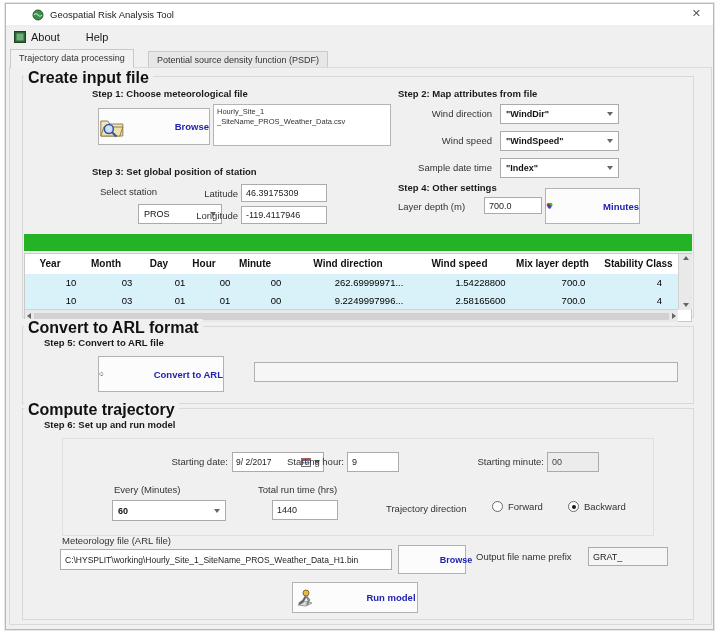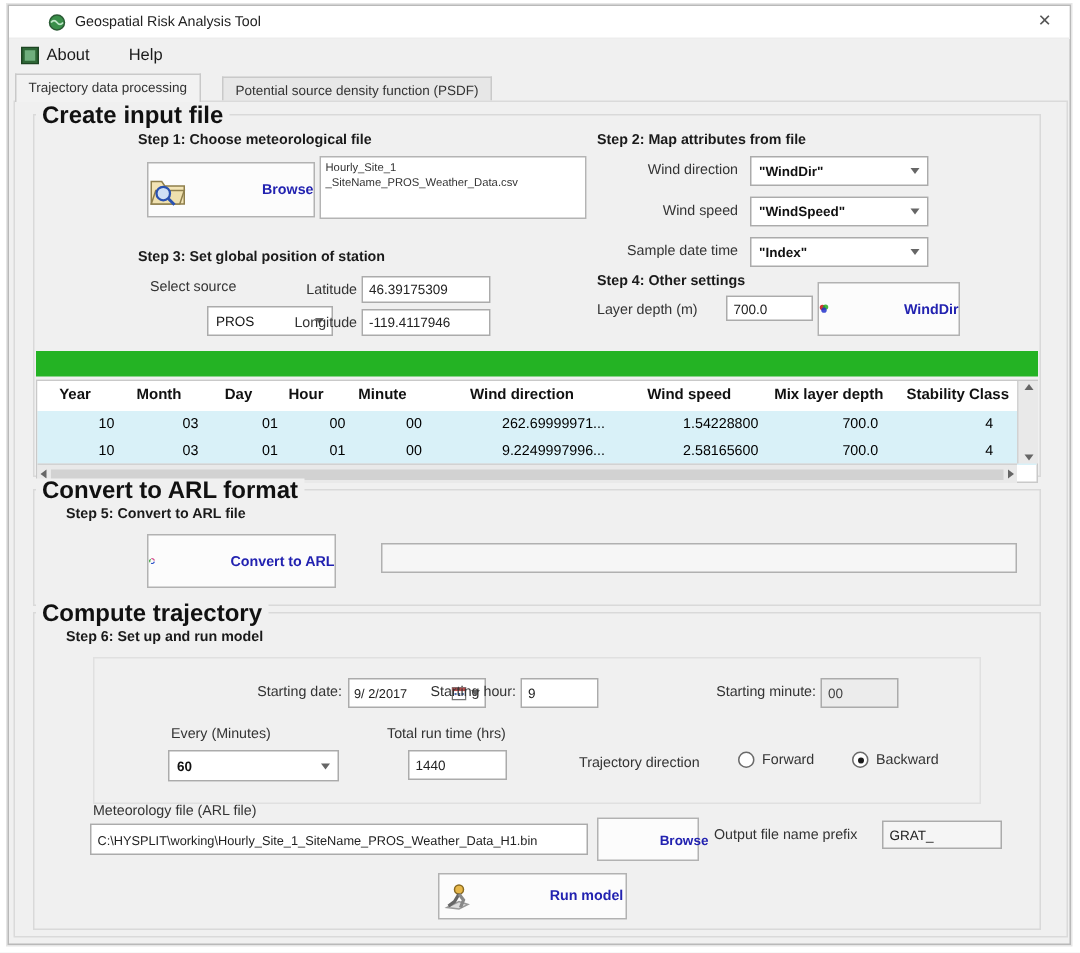--- a/index.html
+++ b/index.html
@@ -123,21 +123,21 @@
   </div>
 
   <div class="lbl r" style="left:356px;top:154px;width:130px;line-height:20px;">Sample date time</div>
   <div class="combo" style="left:494px;top:154px;width:119px;height:20px;">
     <span class="val b">"Index"</span>
     <span class="arr"></span>
   </div>
 
   <div class="step-title" style="left:86px;top:162px;">Step 3: Set global position of station</div>
 
-  <div class="lbl" style="left:94px;top:182px;">Select source</div>
+  <div class="lbl" style="left:94px;top:182px;">Select station</div>
   <div class="combo" style="left:89px;top:200px;width:84px;height:20px;margin-left:43px;">
     <span class="val">PROS</span>
     <span class="arr"></span>
   </div>
 
   <div class="lbl r" style="left:180px;top:181px;width:52px;line-height:18px;">Latitude</div>
   <div class="tb" style="left:235px;top:180px;width:86px;height:18px;">46.39175309</div>
 
   <div class="lbl r" style="left:178px;top:203px;width:54px;line-height:18px;">Longitude</div>
   <div class="tb" style="left:235px;top:202px;width:86px;height:18px;">-119.4117946</div>
@@ -145,21 +145,21 @@
   <div class="step-title" style="left:392px;top:178px;">Step 4: Other settings</div>
   <div class="lbl" style="left:392px;top:195px;line-height:16px;">Layer depth (m)</div>
   <div class="tb" style="left:478px;top:193px;width:58px;height:17px;">700.0</div>
 
   <div class="btn" style="left:539px;top:184px;width:95px;height:36px;">
     <svg width="26" height="26" viewBox="0 0 26 26">
       <circle cx="9" cy="9" r="7" fill="#cc2222" opacity="0.92"></circle>
       <circle cx="17" cy="8" r="7" fill="#22aa22" opacity="0.85"></circle>
       <circle cx="13" cy="16" r="7" fill="#2233cc" opacity="0.85"></circle>
     </svg>
-    <span class="btn-label">WindDir</span>
+    <span class="btn-label">Minutes</span>
   </div>
 
   <div class="greenbar" style="left:18px;top:230px;width:668px;height:17px;"></div>
 
   <div class="dtable" style="left:18px;top:249px;width:668px;height:69px;">
     <div class="trow thead">
       <div class="cell">Year</div>
       <div class="cell">Month</div>
       <div class="cell">Day</div>
       <div class="cell">Hour</div>

